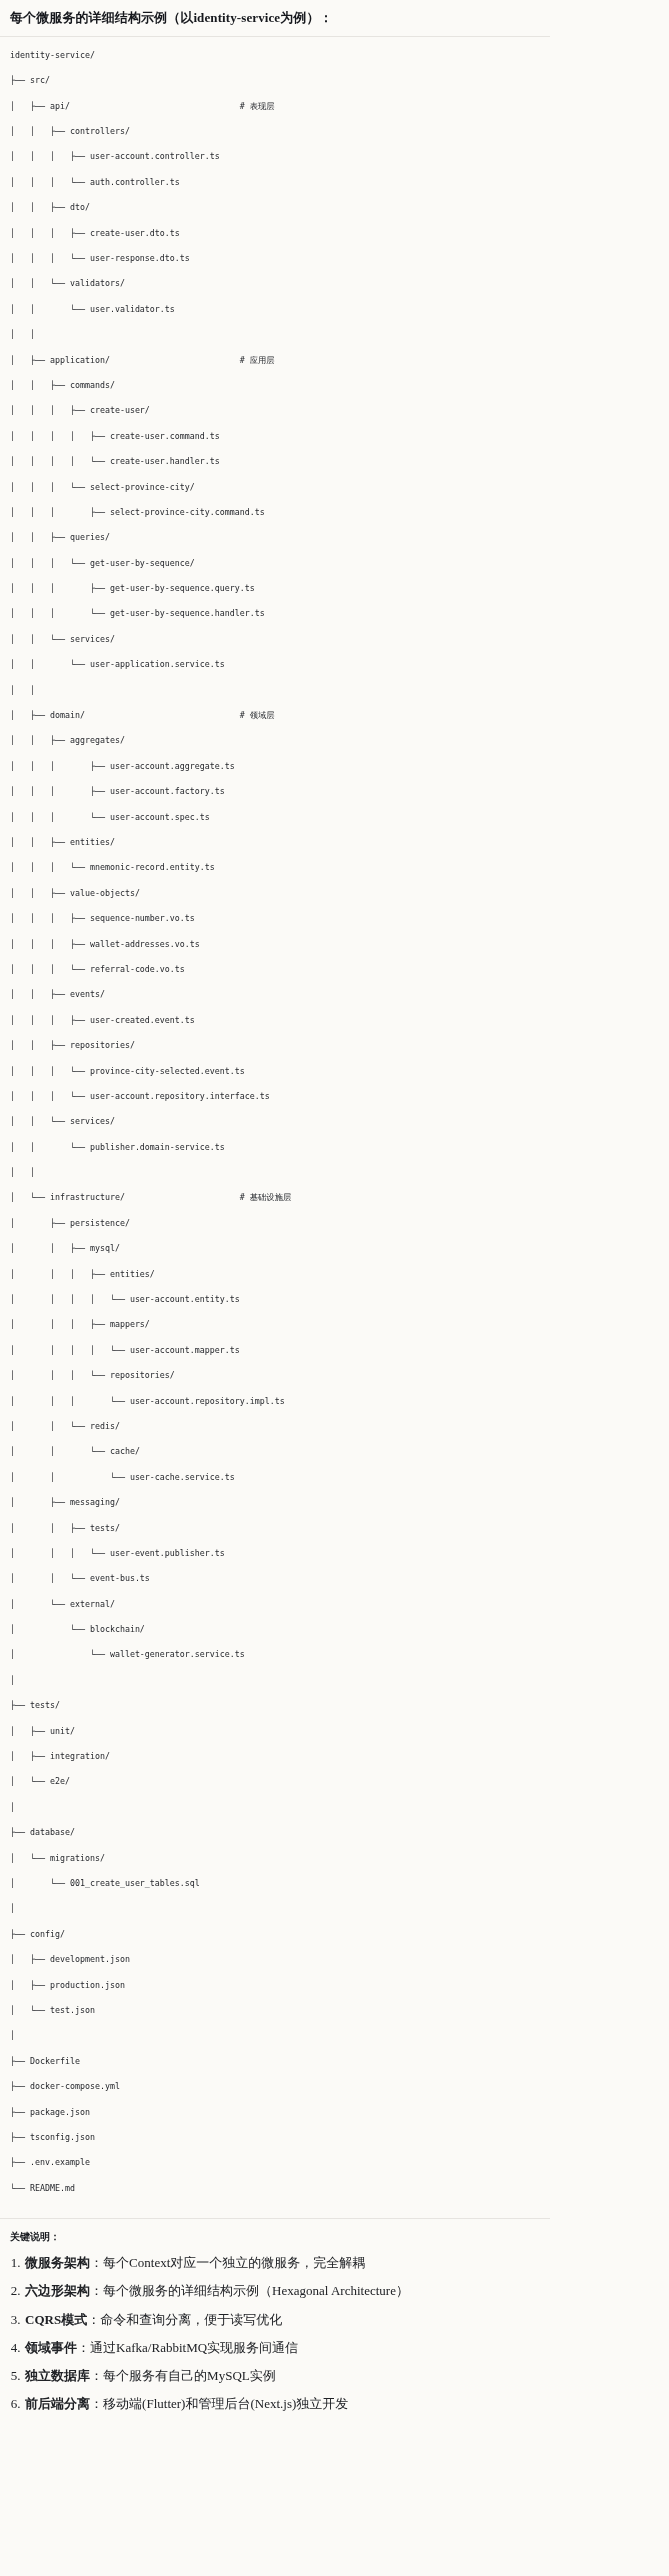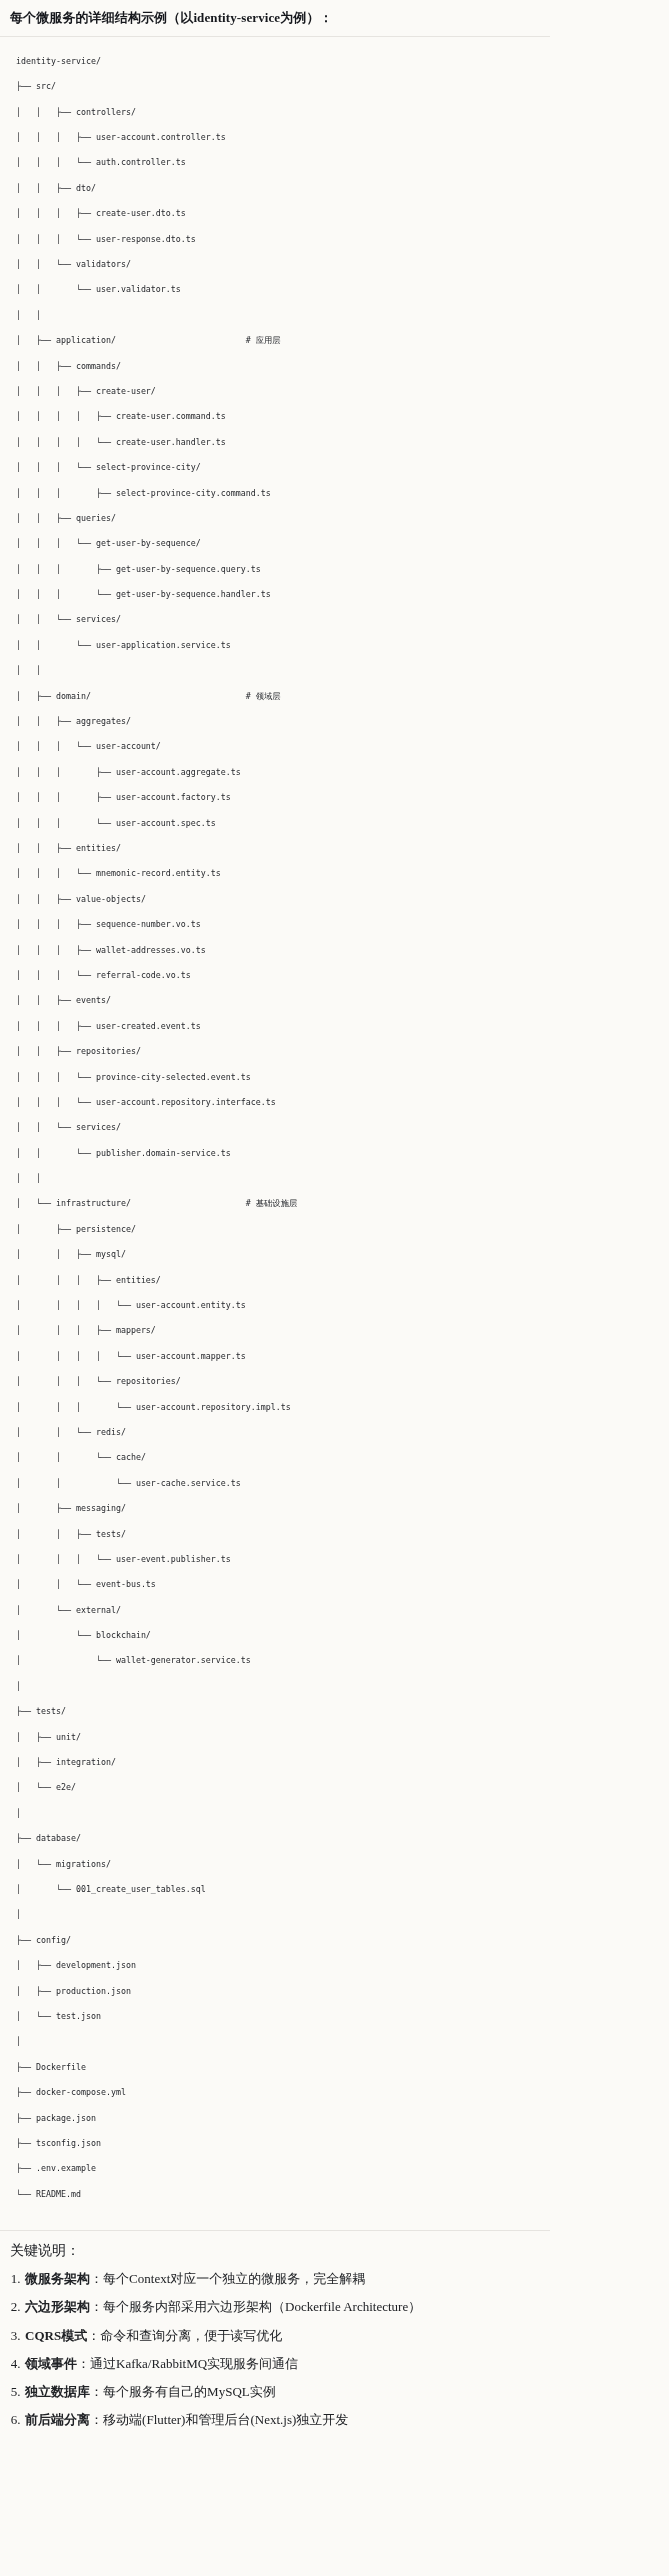--- a/index.html
+++ b/index.html
@@ -33,21 +33,21 @@
     height: 0.6px;
     background: #e6e4e0;
     border: 0;
     margin: 0;
     width: 100%;
   }
 
   
   .tree-block {
     padding: 12.5px 10px 11.3px 10px;
-    margin: 6px;
+    margin: 0;
   }
   .tree {
     font-family: "DejaVu Sans Mono", "Liberation Mono", monospace;
     font-size: 8.3px;
     line-height: 12.7px;
     white-space: pre;
     color: #24262b;
     margin: 0;
   }
   .tree .row {
@@ -59,22 +59,22 @@
     color: #24262b;
     font-family: "DejaVu Sans Mono", "Liberation Mono", monospace;
   }
 
   
   .notes-block {
     padding: 8.8px 10px 6.3px 10px;
   }
   .notes-title {
     font-family: "Liberation Serif", serif;
-    font-weight: normal;
-    font-size: 14px;
+    font-weight: bold;
+    font-size: 10px;
     color: #16181d;
     margin: 2.5px 0 8.8px 0;
   }
   ol.notes {
     margin: 0 0 3.8px 0;
     padding-left: 13.8px;
     font-family: "Liberation Serif", serif;
     font-size: 13px;
     line-height: 1.55;
     color: #202226;
@@ -100,20 +100,21 @@
 
 <div class="page">
 
   <h1 class="doc-heading">每个微服务的详细结构示例（以identity-service为例）：</h1>
 
   <hr class="rule">
 
   <div class="tree-block">
     <pre class="tree" id="tree-out"><span class="row">identity-service/</span>
 <span class="row">├── src/</span>
+<span class="row"><span>│   ├── api/                                  </span><span class="cmt"># 表现层</span></span>
 <span class="row">│   │   ├── controllers/</span>
 <span class="row">│   │   │   ├── user-account.controller.ts</span>
 <span class="row">│   │   │   └── auth.controller.ts</span>
 <span class="row">│   │   ├── dto/</span>
 <span class="row">│   │   │   ├── create-user.dto.ts</span>
 <span class="row">│   │   │   └── user-response.dto.ts</span>
 <span class="row">│   │   └── validators/</span>
 <span class="row">│   │       └── user.validator.ts</span>
 <span class="row">│   │</span>
 <span class="row"><span>│   ├── application/                          </span><span class="cmt"># 应用层</span></span>
@@ -125,21 +126,20 @@
 <span class="row">│   │   │       ├── select-province-city.command.ts</span>
 <span class="row">│   │   ├── queries/</span>
 <span class="row">│   │   │   └── get-user-by-sequence/</span>
 <span class="row">│   │   │       ├── get-user-by-sequence.query.ts</span>
 <span class="row">│   │   │       └── get-user-by-sequence.handler.ts</span>
 <span class="row">│   │   └── services/</span>
 <span class="row">│   │       └── user-application.service.ts</span>
 <span class="row">│   │</span>
 <span class="row"><span>│   ├── domain/                               </span><span class="cmt"># 领域层</span></span>
 <span class="row">│   │   ├── aggregates/</span>
-<span class="row">│   │   │   └── user-account/</span>
 <span class="row">│   │   │       ├── user-account.aggregate.ts</span>
 <span class="row">│   │   │       ├── user-account.factory.ts</span>
 <span class="row">│   │   │       └── user-account.spec.ts</span>
 <span class="row">│   │   ├── entities/</span>
 <span class="row">│   │   │   └── mnemonic-record.entity.ts</span>
 <span class="row">│   │   ├── value-objects/</span>
 <span class="row">│   │   │   ├── sequence-number.vo.ts</span>
 <span class="row">│   │   │   ├── wallet-addresses.vo.ts</span>
 <span class="row">│   │   │   └── referral-code.vo.ts</span>
 <span class="row">│   │   ├── events/</span>
@@ -192,21 +192,21 @@
 <span class="row">└── README.md</span>
 </pre>
   </div>
 
   <hr class="rule">
 
   <div class="notes-block">
     <div class="notes-title">关键说明：</div>
     <ol class="notes" id="notes-out">
         <li><strong>微服务架构</strong><span>：每个Context对应一个独立的微服务，完全解耦</span></li>
-        <li><strong>六边形架构</strong><span>：每个服务内部采用六边形架构（Dockerfile Architecture）</span></li>
+        <li><strong>六边形架构</strong><span>：每个微服务的详细结构示例（Hexagonal Architecture）</span></li>
         <li><strong>CQRS模式</strong><span>：命令和查询分离，便于读写优化</span></li>
         <li><strong>领域事件</strong><span>：通过Kafka/RabbitMQ实现服务间通信</span></li>
         <li><strong>独立数据库</strong><span>：每个服务有自己的MySQL实例</span></li>
         <li><strong>前后端分离</strong><span>：移动端(Flutter)和管理后台(Next.js)独立开发</span></li>
       </ol>
   </div>
 
 
 </div>
 

